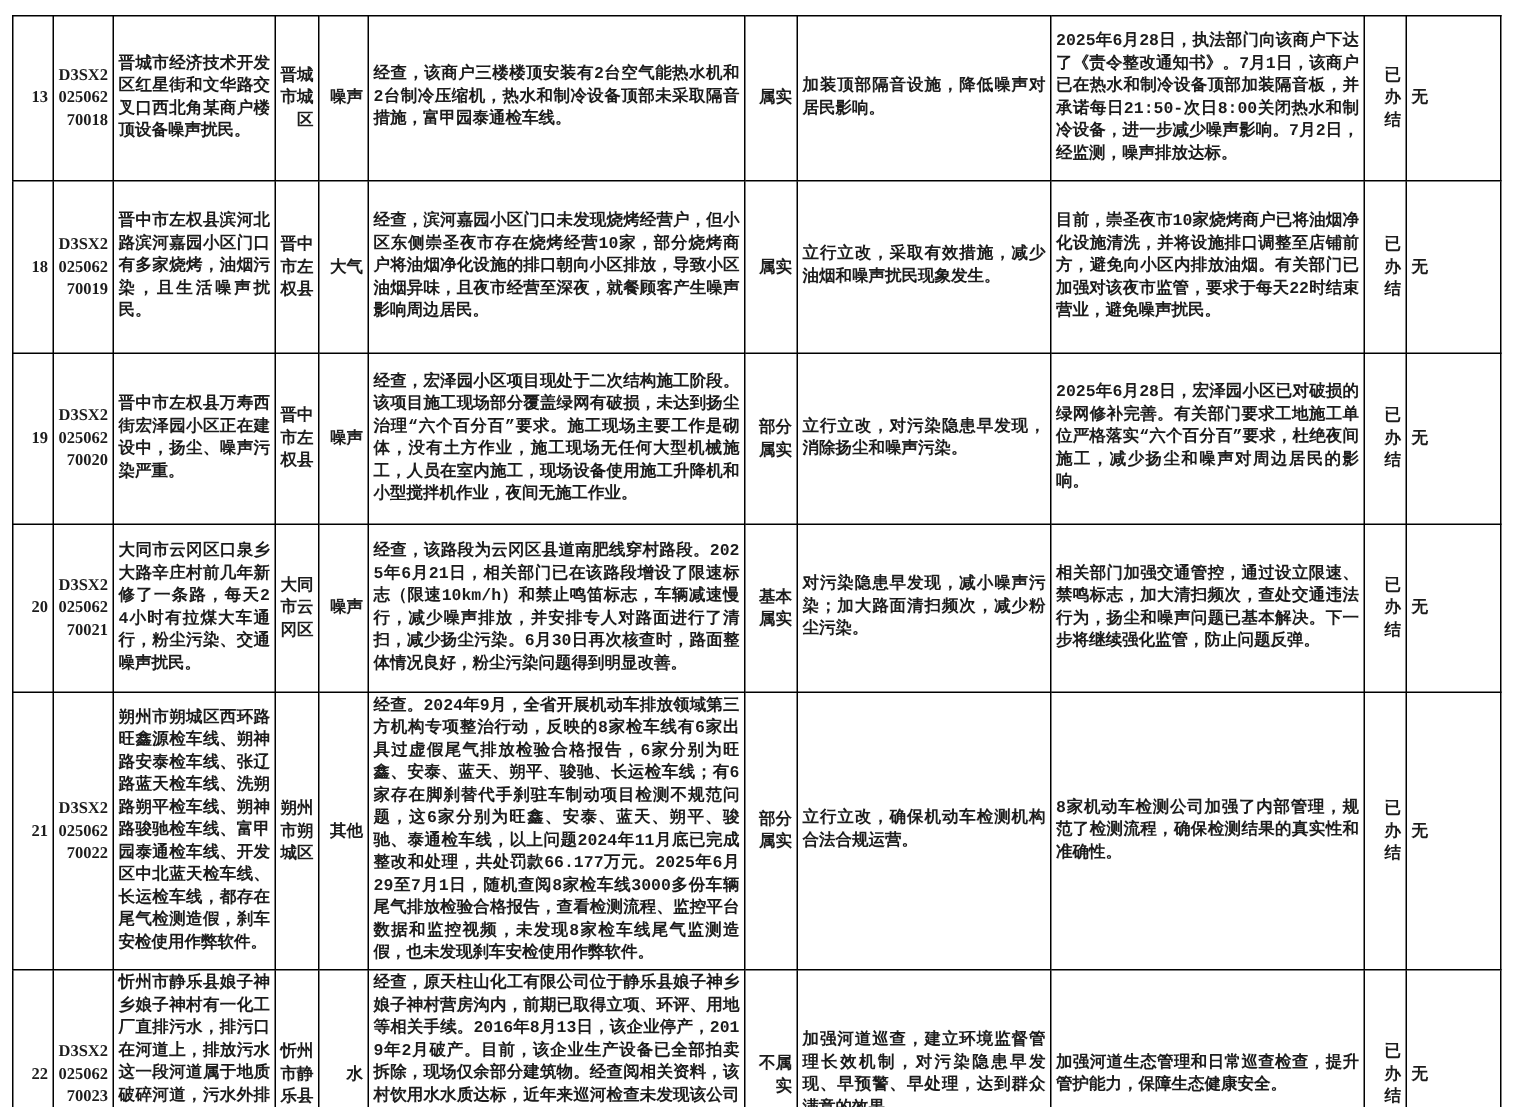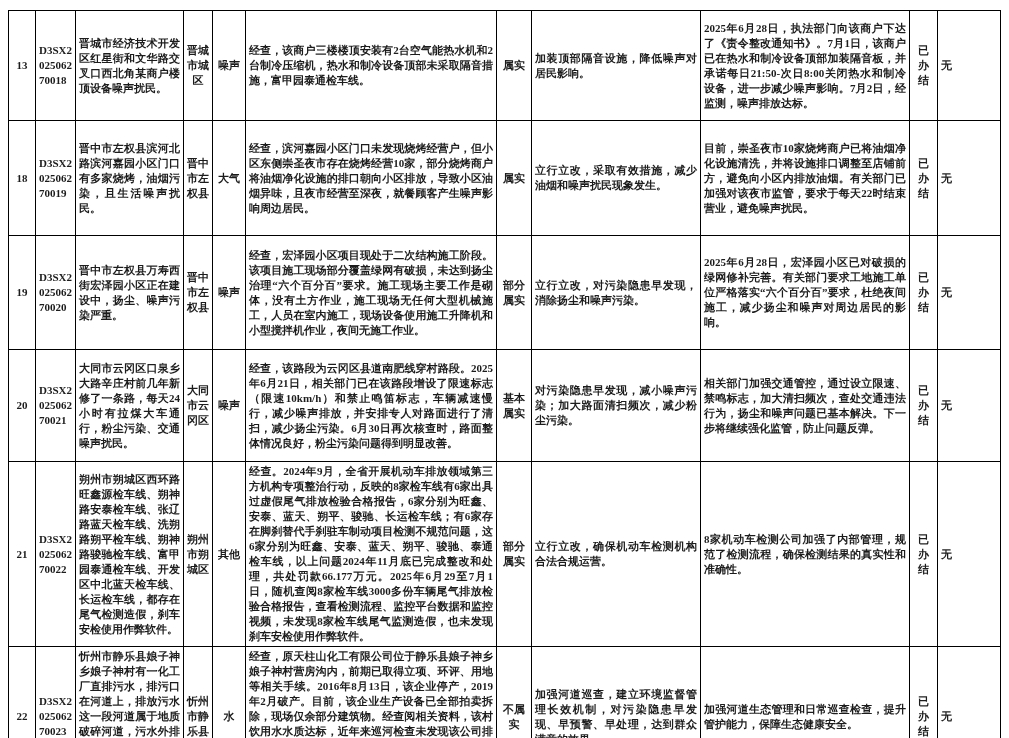--- a/index.html
+++ b/index.html
@@ -37,24 +37,24 @@
     overflow: hidden;
   }
   
   tbody tr:nth-child(1) { height: 110px; }
   tbody tr:nth-child(2) { height: 115px; }
   tbody tr:nth-child(3) { height: 114px; }
   tbody tr:nth-child(4) { height: 112px; }
   tbody tr:nth-child(5) { height: 146px; }
   tbody tr:nth-child(6) { height: 123px; }
 
-  td.c-center  { text-align: center; }
-  td.c-justify { text-align: justify; }
+  td.c-center  { text-align: right; }
+  td.c-justify { text-align: justify; font-family: Liberation Mono, monospace; }
   td.c-left    { text-align: left; padding-left: 4px; }
-  td.c-id      { text-align: left; padding: 2px 2px; }
+  td.c-id      { text-align: right; padding: 2px 2px; }
 </style>
 </head>
 <body>
 
 <div class="page">
   <table class="report">
     <colgroup>
       <col style="width:27px">
       <col style="width:40px">
       <col style="width:108px">

